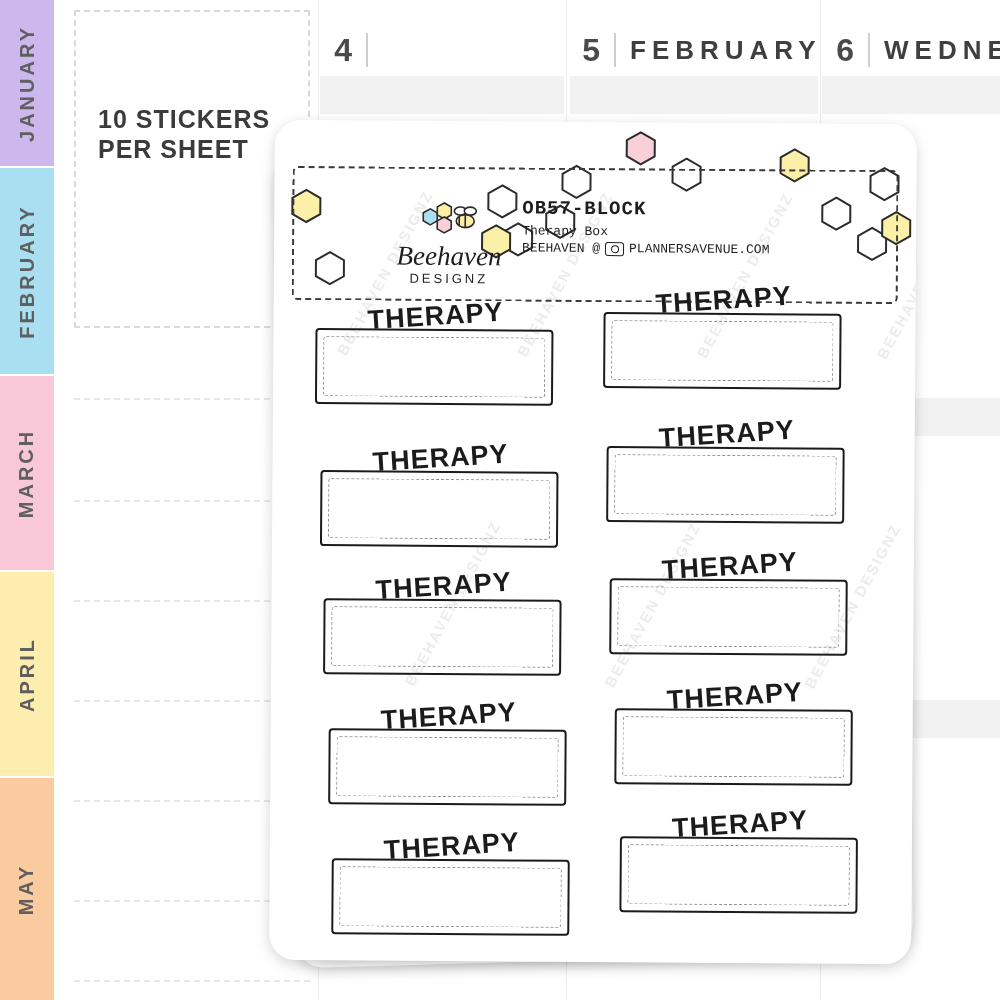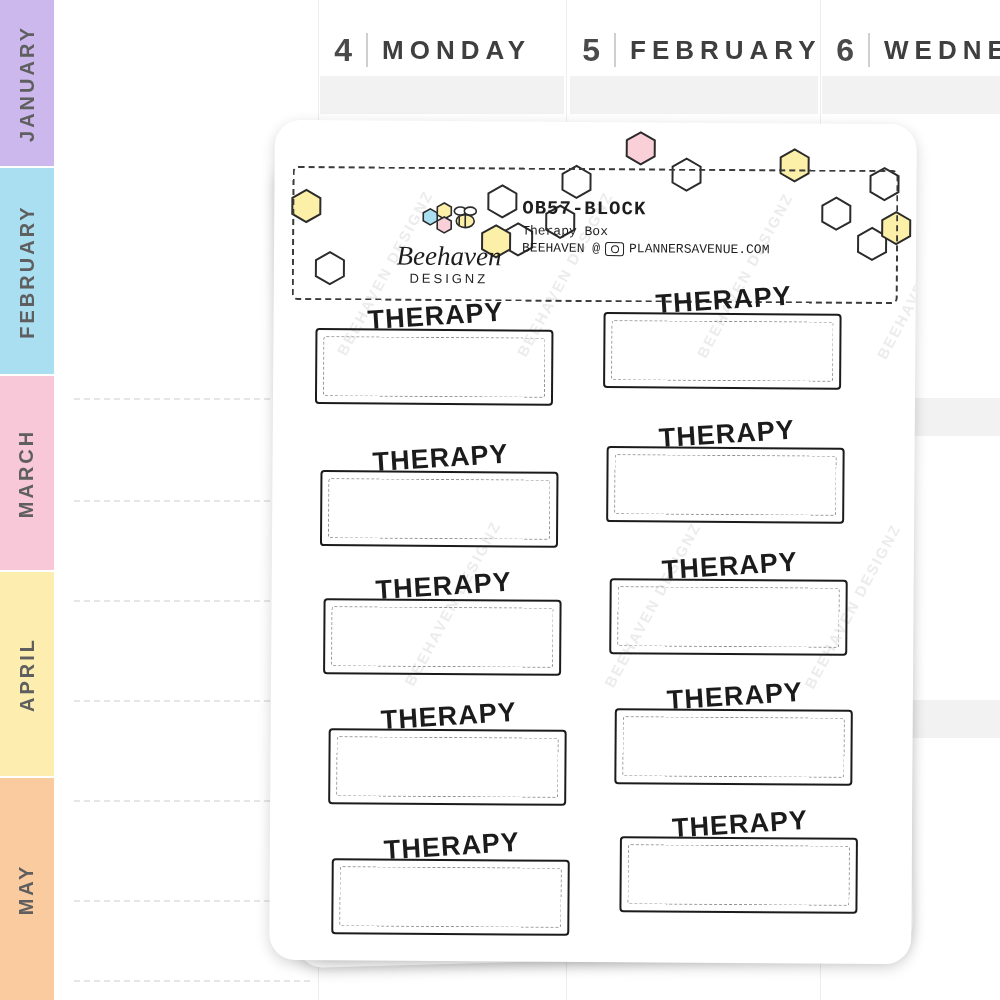--- a/index.html
+++ b/index.html
@@ -268,27 +268,32 @@
       <span class="label">MARCH</span>
     </div>
     <div class="month-tab" style="top:572px;height:204px;background:#fdeeb0;">
       <span class="label">APRIL</span>
     </div>
     <div class="month-tab" style="top:778px;height:222px;background:#fbcba0;">
       <span class="label">MAY</span>
     </div>
   </div>
 
+  <div class="note-box">
+    <div class="note-text">
+      <div>10 STICKERS</div>
+      <div>PER SHEET</div>
+    </div>
+  </div>
 
   <div class="day-col" style="left:318px;width:248px;">
     <div class="col-divider"></div>
     <div class="day-head">
       <span class="day-num">4</span>
       <span class="day-sep"></span>
-      <span class="day-name">MONDAY</span>
     </div>
   </div>
 
   <div class="day-col" style="left:566px;width:254px;">
     <div class="col-divider"></div>
     <div class="day-head">
       <span class="day-num">5</span>
       <span class="day-sep"></span>
       <span class="day-name">FEBRUARY</span>
     </div>

